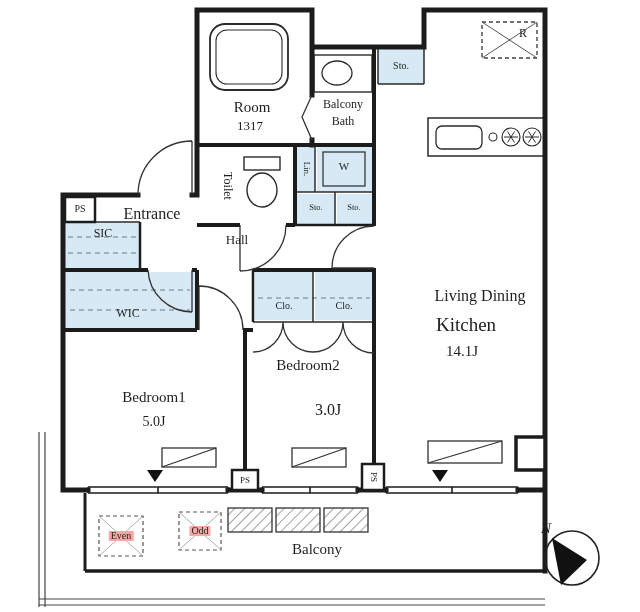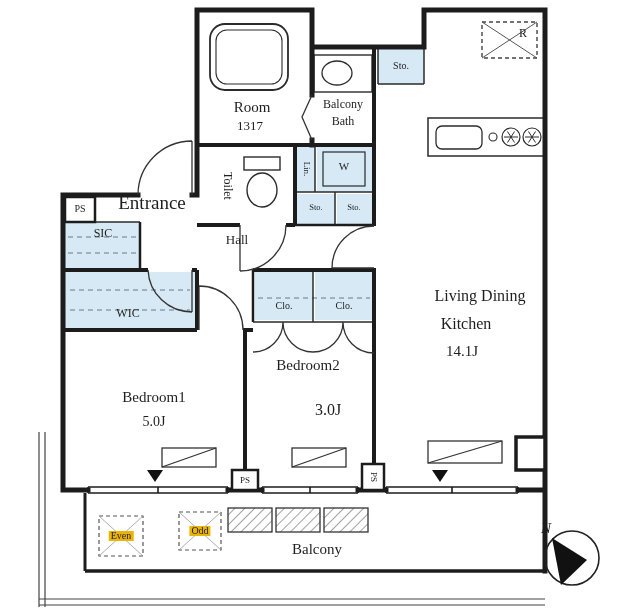--- a/index.html
+++ b/index.html
@@ -1,21 +1,21 @@
 <!DOCTYPE html>
 <html><head>
 <meta charset="utf-8">
 <style>
   html,body{margin:0;padding:0;background:#ffffff;}
   body{width:640px;height:612px;overflow:hidden;}
   .plan{position:relative;width:640px;height:612px;background:#fff;font-family:"Liberation Serif",serif;}
   .plan svg{position:absolute;left:0;top:0;}
   .lbl{position:absolute;transform:translate(-50%,-50%);color:#1e1e1e;white-space:nowrap;line-height:1;}
   .lbl.v{transform:translate(-50%,-50%) rotate(90deg);}
-  .lbl.chip{background:#eab308;padding:0 2px;}
+  .lbl.chip{background:#fca5a5;padding:0 2px;}
   .lbl.i{font-style:italic;}
 </style>
 </head>
 <body>
 
 <div class="plan">
 
 <svg width="640" height="612" viewBox="0 0 640 612">
   <defs>
     <pattern id="hatch" patternUnits="userSpaceOnUse" width="7" height="7" patternTransform="rotate(45)">
@@ -147,28 +147,28 @@
 <span class="lbl" style="left:343px;top:104px;font-size:12px">Balcony</span>
 <span class="lbl" style="left:343px;top:121px;font-size:12px">Bath</span>
 <span class="lbl" style="left:401px;top:66px;font-size:10px">Sto.</span>
 <span class="lbl" style="left:523px;top:33px;font-size:12px">R</span>
 <span class="lbl v" style="left:228px;top:186px;font-size:12px">Toilet</span>
 <span class="lbl v" style="left:306px;top:169px;font-size:9px">Lin.</span>
 <span class="lbl" style="left:344px;top:166px;font-size:11px">W</span>
 <span class="lbl" style="left:316px;top:207px;font-size:8.5px">Sto.</span>
 <span class="lbl" style="left:354px;top:207px;font-size:8.5px">Sto.</span>
 <span class="lbl" style="left:80px;top:209px;font-size:10px">PS</span>
-<span class="lbl" style="left:152px;top:202px;font-size:19px">Entrance</span>
+<span class="lbl" style="left:152px;top:214px;font-size:16px">Entrance</span>
 <span class="lbl" style="left:103px;top:233px;font-size:12px">SIC</span>
 <span class="lbl" style="left:237px;top:239px;font-size:13px">Hall</span>
 <span class="lbl" style="left:128px;top:313px;font-size:12px">WIC</span>
 <span class="lbl" style="left:284px;top:306px;font-size:10px">Clo.</span>
 <span class="lbl" style="left:344px;top:306px;font-size:10px">Clo.</span>
 <span class="lbl" style="left:480px;top:296px;font-size:16px">Living Dining</span>
-<span class="lbl" style="left:466px;top:324px;font-size:16px">Kitchen</span>
+<span class="lbl" style="left:466px;top:324px;font-size:19px">Kitchen</span>
 <span class="lbl" style="left:462px;top:351px;font-size:15px">14.1J</span>
 <span class="lbl" style="left:154px;top:397px;font-size:15px">Bedroom1</span>
 <span class="lbl" style="left:154px;top:422px;font-size:14px">5.0J</span>
 <span class="lbl" style="left:308px;top:365px;font-size:15px">Bedroom2</span>
 <span class="lbl" style="left:328px;top:410px;font-size:16px">3.0J</span>
 <span class="lbl" style="left:245px;top:480px;font-size:9px">PS</span>
 <span class="lbl v" style="left:373px;top:477px;font-size:9px">PS</span>
 <span class="lbl" style="left:317px;top:549px;font-size:15px">Balcony</span>
 <span class="lbl chip" style="left:121px;top:536px;font-size:10px">Even</span>
 <span class="lbl chip" style="left:200px;top:531px;font-size:10px">Odd</span>

